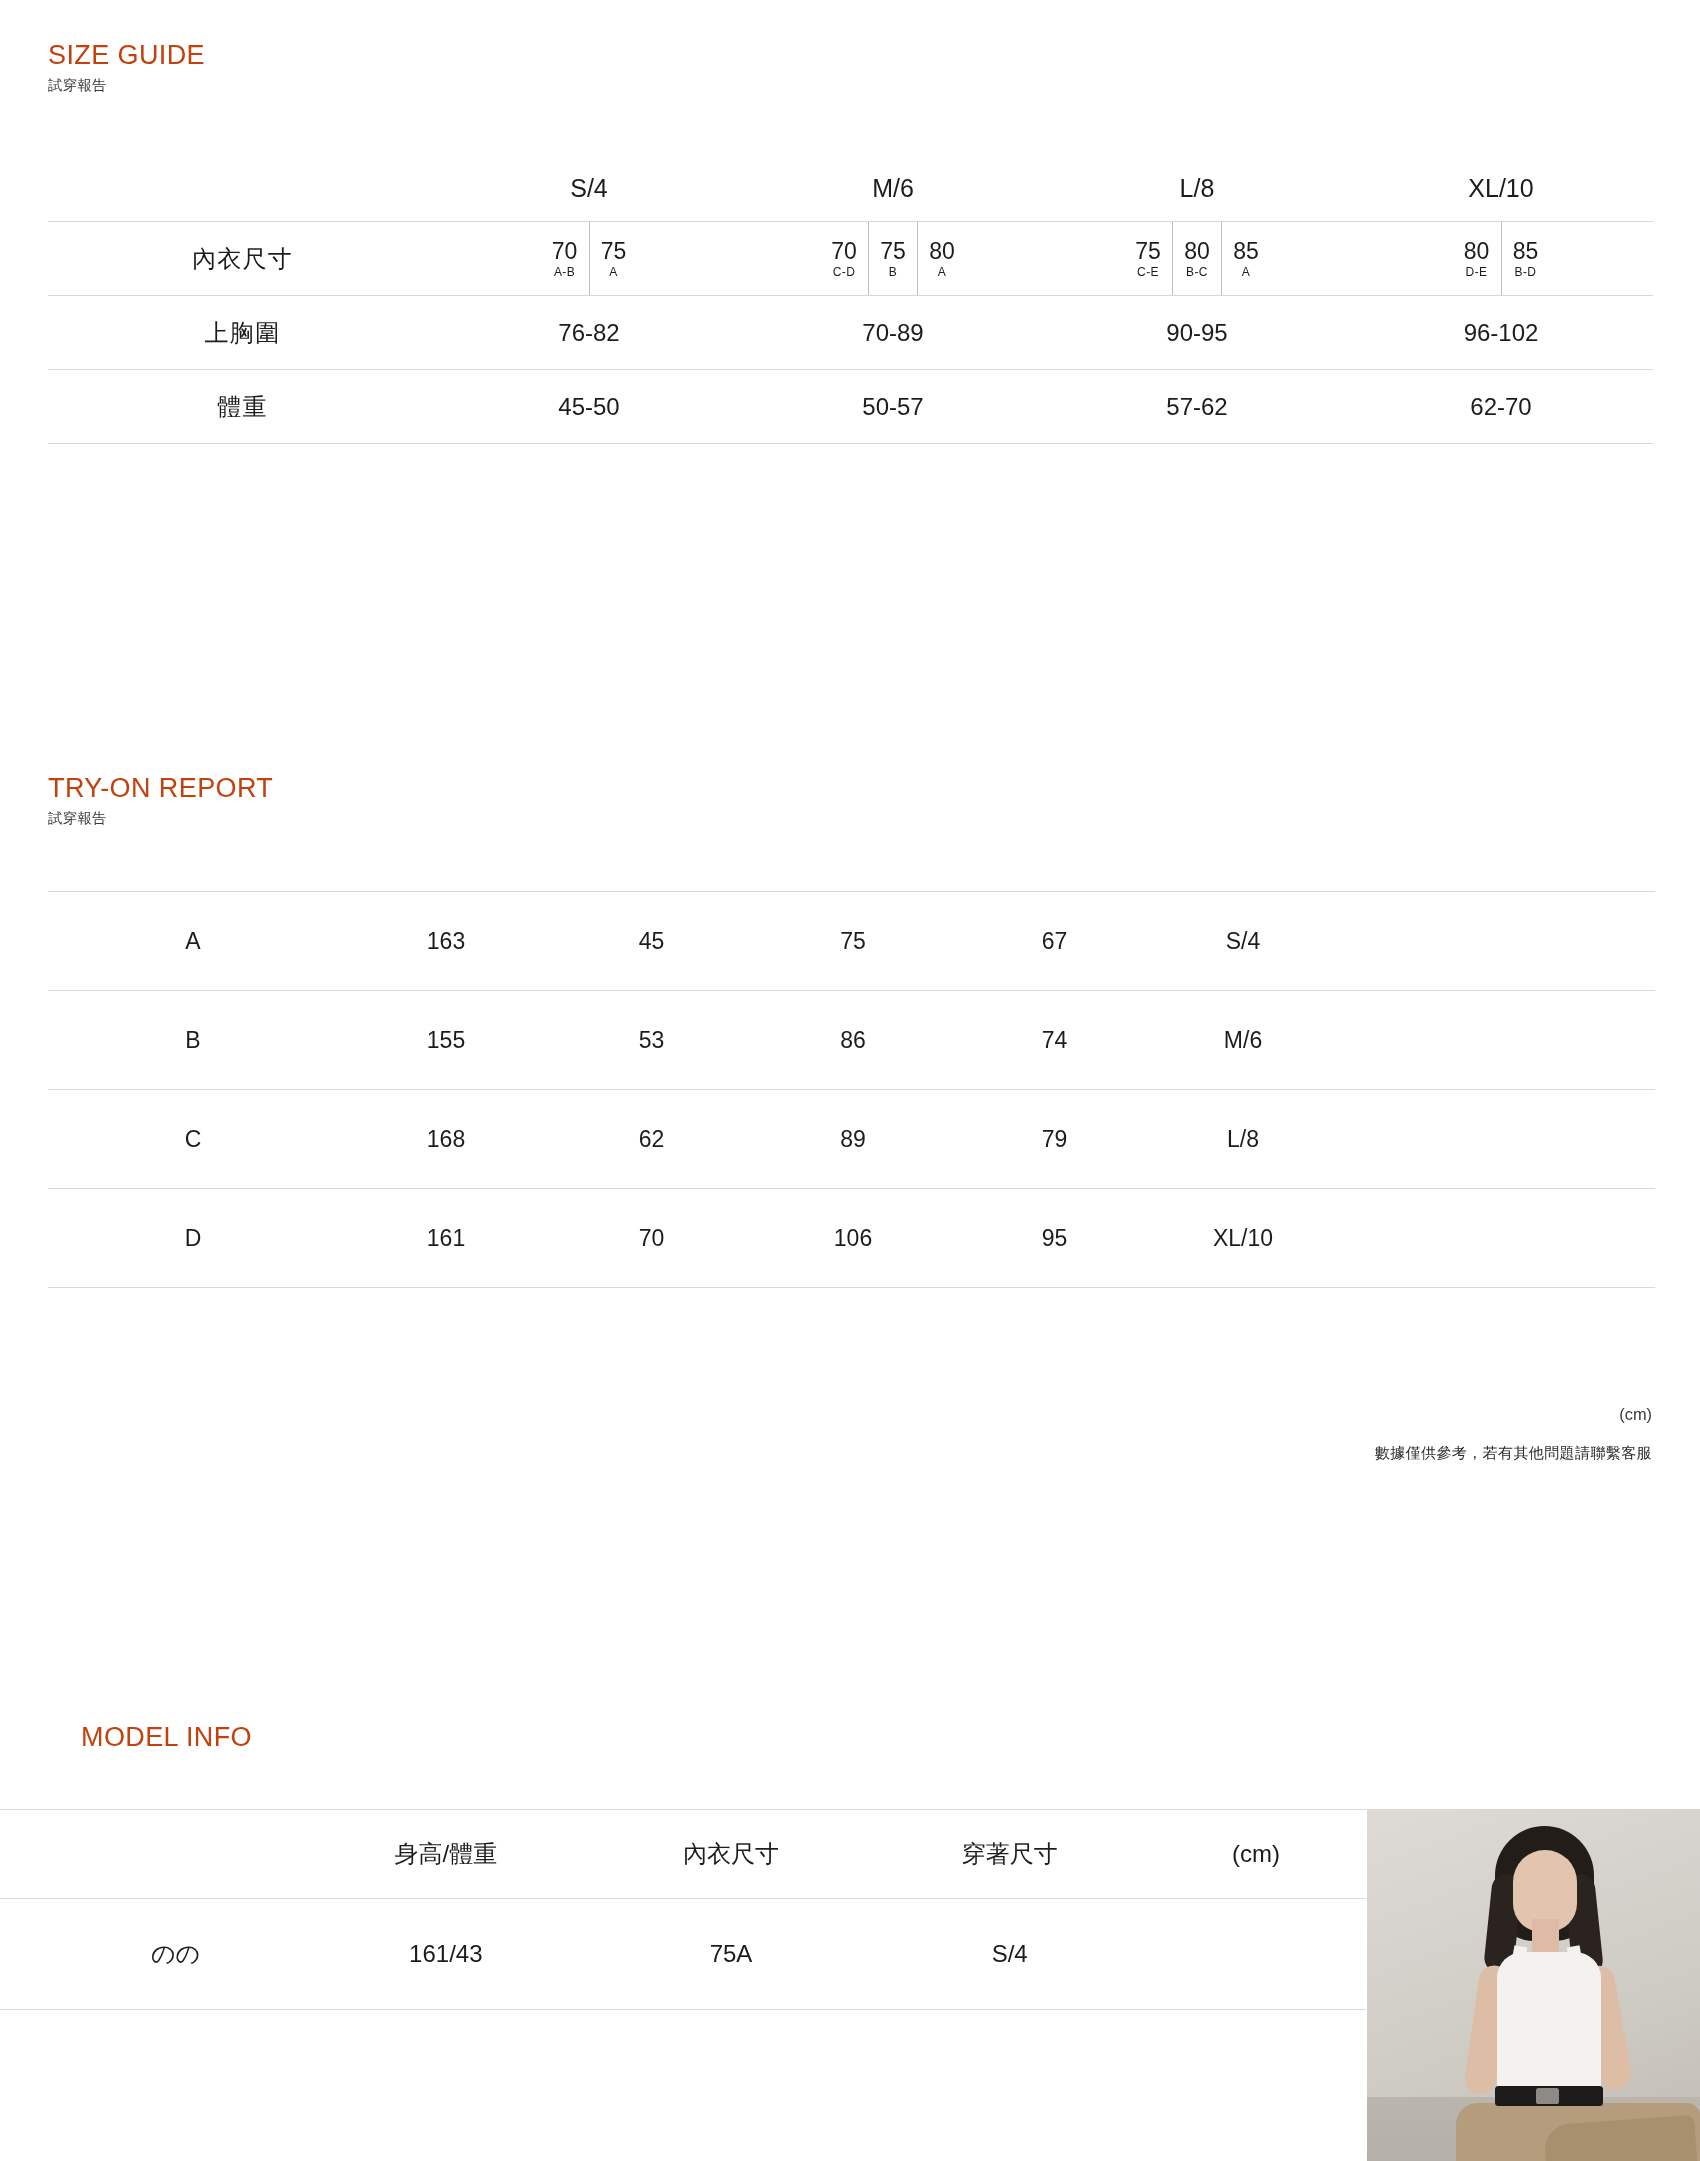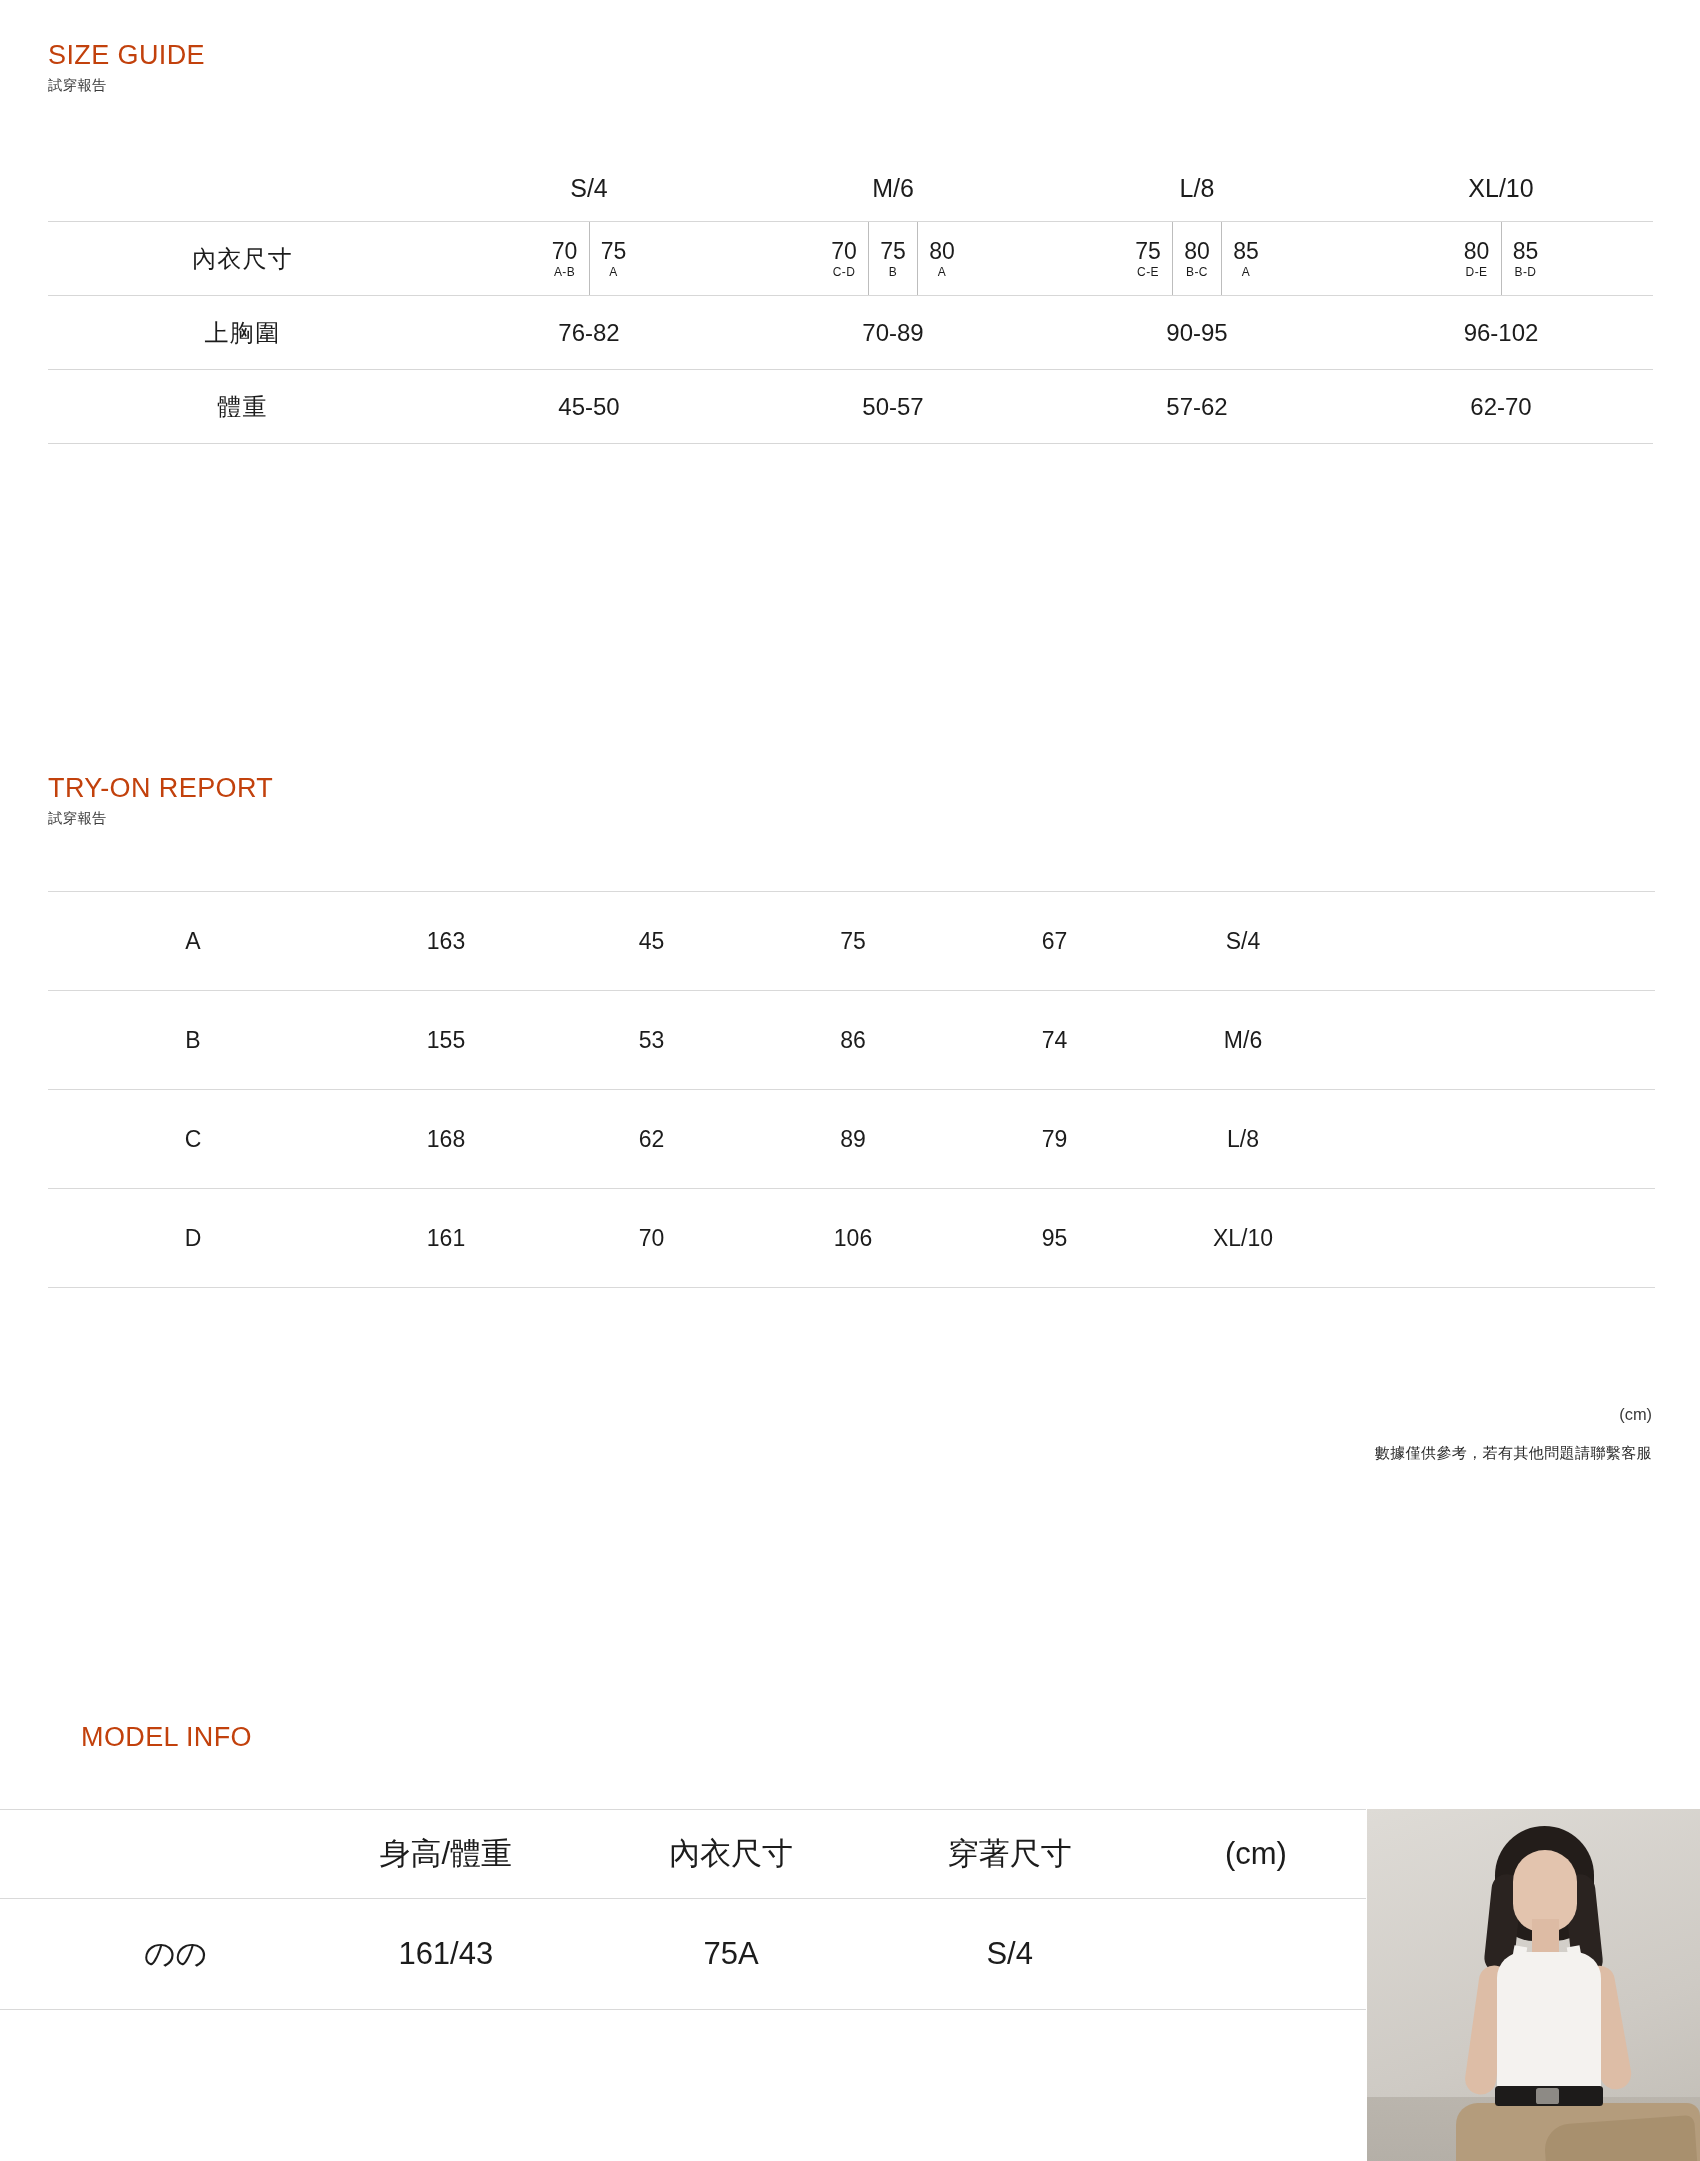--- a/index.html
+++ b/index.html
@@ -175,21 +175,21 @@
     width: 1700px;
     height: 480px;
   }
   .model-table-area {
     position: absolute;
     left: 0;
     top: 0;
     width: 1366px;
   }
   table.modelinfo td {
-    font-size: 31px;
+    font-size: 24px;
     color: #1c1c1c;
   }
   table.modelinfo tr.hdr td {
     height: 86px;
     border-bottom: 0.9px solid #d9d9d9;
     border-top: 0.9px solid #d9d9d9;
   }
   table.modelinfo tr.row td {
     height: 108px;
     border-bottom: 0.9px solid #d9d9d9;

